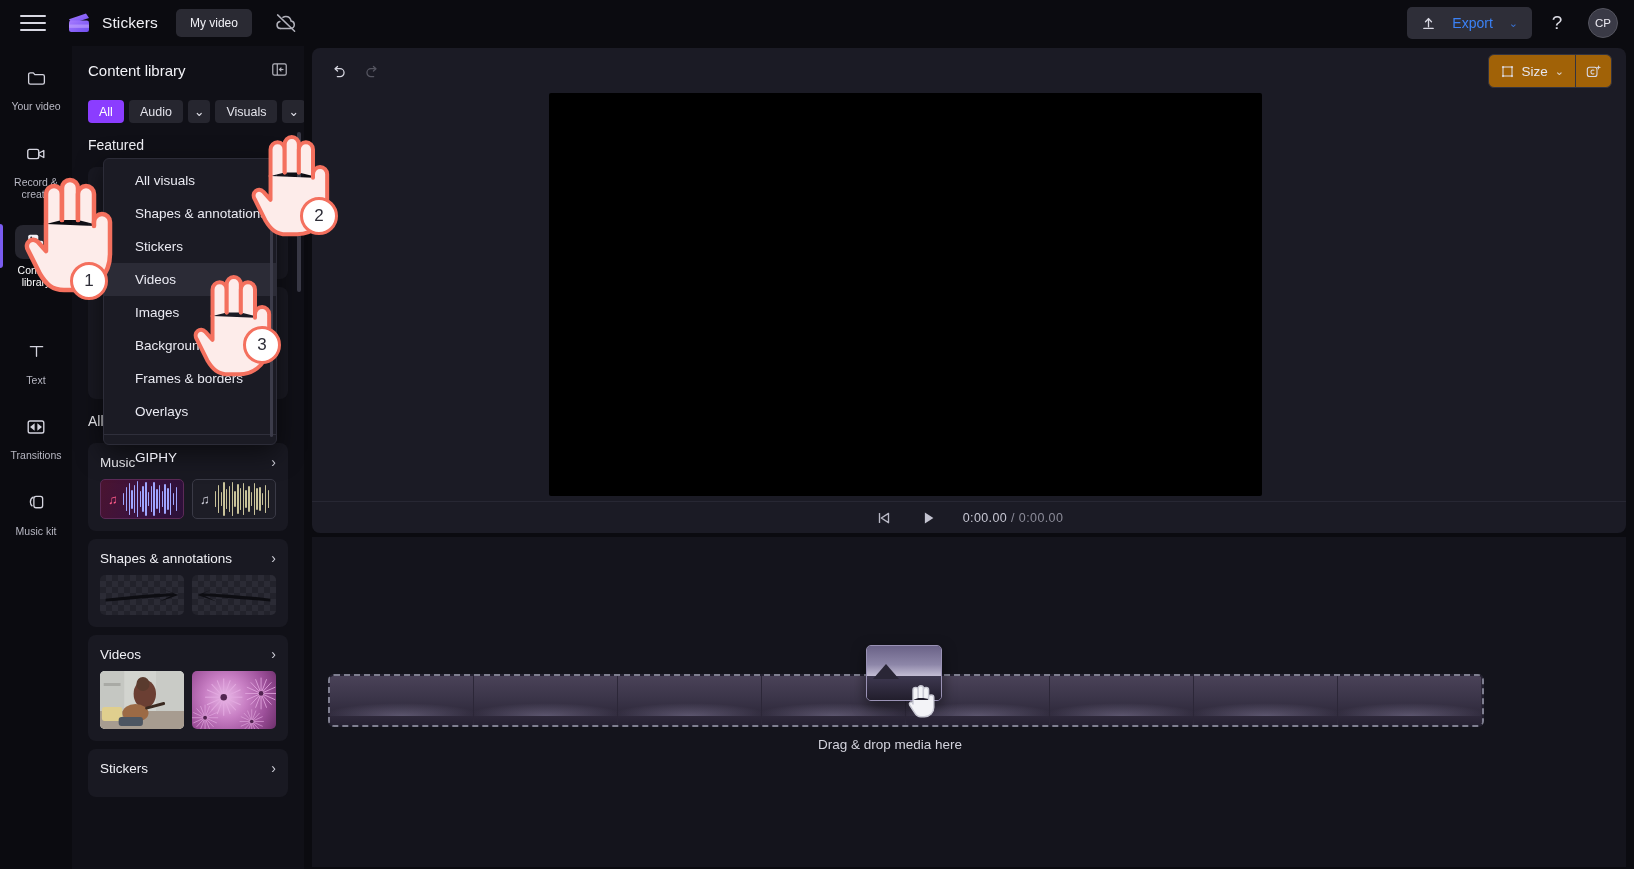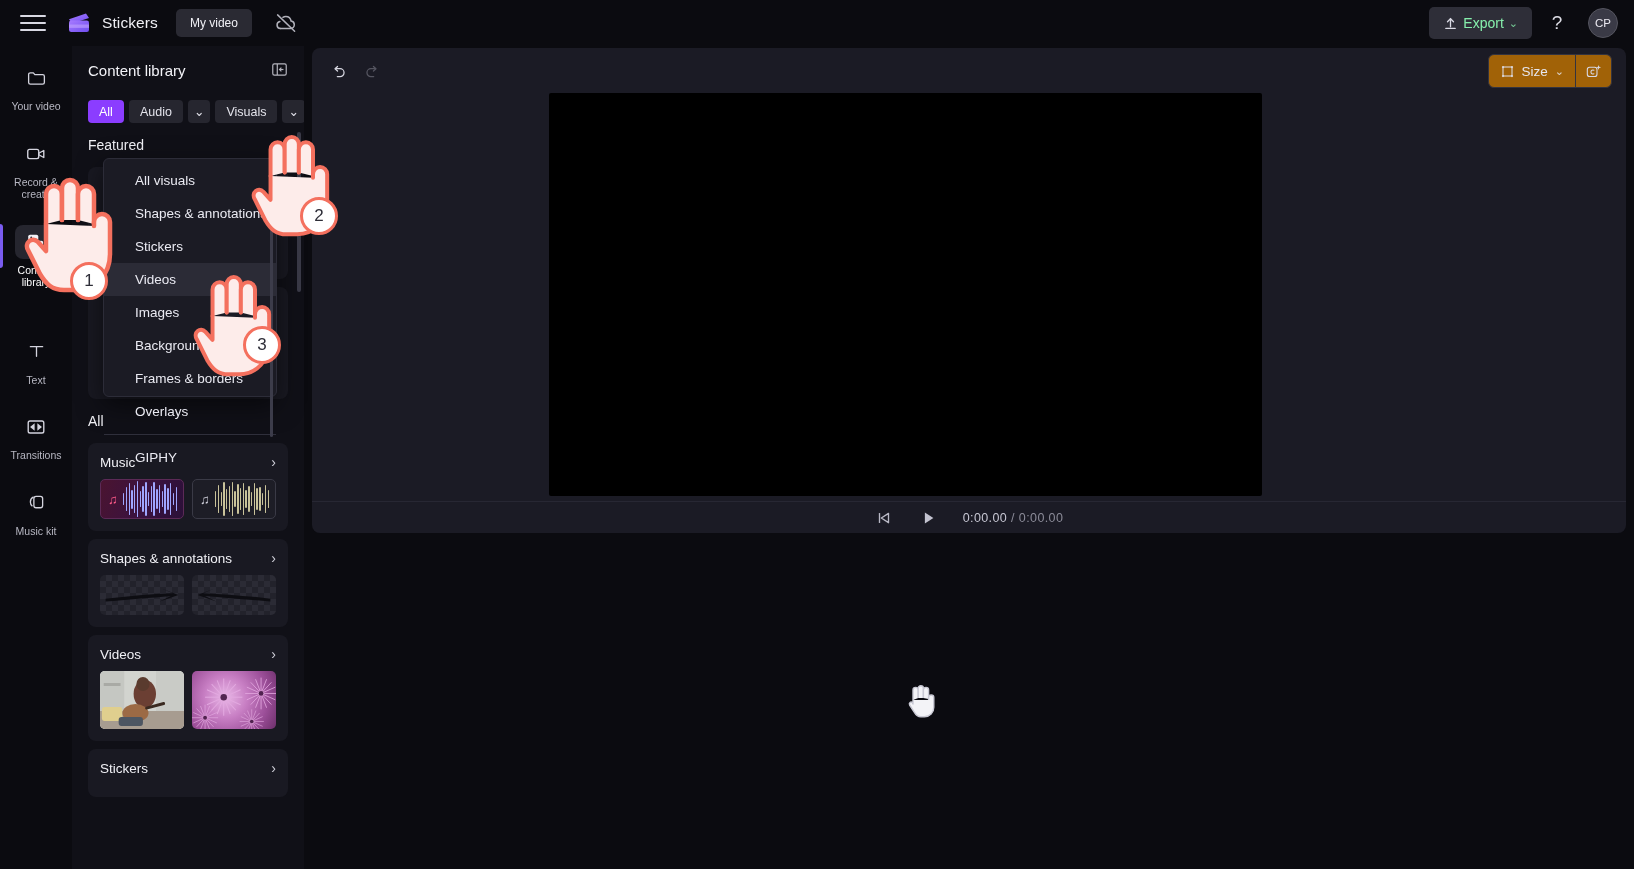--- a/index.html
+++ b/index.html
@@ -31,23 +31,23 @@
     margin-left: 18px;
     background: #2a2a33; border-radius: 5px;
     padding: 7px 14px; font-size: 12px; color: #f0f0f5;
     cursor: pointer;
   }
   .cloud-off { margin-left: 22px; width: 24px; height: 24px; cursor: pointer; opacity: .82; }
   .header-right {
     margin-left: auto; display: flex; align-items: center; gap: 8px; margin-right: 16px;
   }
   .export-btn {
-    display: flex; align-items: center; gap: 5px;
+    display: flex; align-items: center; gap: 16px;
     background: #2e2e38; border-radius: 5px;
-    padding: 8px 14px; font-size: 14px; color: #86efac; cursor: pointer;
+    padding: 8px 14px; font-size: 14px; color: #3b82f6; cursor: pointer;
   }
   .help-btn {
     width: 34px; height: 34px; display: flex; align-items: center; justify-content: center;
     font-size: 19px; color: #dcdce4; cursor: pointer;
   }
   .avatar {
     width: 30px; height: 30px; border-radius: 50%;
     background: #3a3a46; border: 1px solid #55555f;
     display: flex; align-items: center; justify-content: center;
     font-size: 11.5px; color: #eceaf2; cursor: pointer; margin-left: 6px;
@@ -135,21 +135,21 @@
   .checker {
     background-image:
       linear-gradient(45deg, #2b2b35 25%, transparent 25%, transparent 75%, #2b2b35 75%),
       linear-gradient(45deg, #2b2b35 25%, transparent 25%, transparent 75%, #2b2b35 75%);
     background-size: 12px 12px; background-position: 0 0, 6px 6px;
     background-color: #22222b;
   }
 
   
   .dropdown {
-    position: absolute; left: 103px; top: 158px; width: 174px; height: 239px;
+    position: absolute; left: 103px; top: 158px; width: 174px; height: 287px;
     background: #1b1b24; border: 1px solid #2c2c38; border-radius: 6px;
     box-shadow: 0 8px 26px rgba(0,0,0,.55);
     z-index: 40; padding: 5px 0 0;
   }
   .menu-item {
     height: 33px; display: flex; align-items: center;
     padding: 0 0 0 31px; font-size: 13.5px; color: #eaeaf2; cursor: pointer;
   }
   .menu-item.hl { background: #2b2b36; }
   .menu-sep { height: 1px; background: #2f2f3b; margin: 6px 0; }
@@ -615,20 +615,40 @@
         </svg>
       </div>
       <div class="time">
         <span>0:00.00</span>
         <span class="sep">/</span>
         <span class="sep">0:00.00</span>
       </div>
     </div>
   </div>
 
+  <div class="timeline">
+    <div class="drop-zone">
+      <div class="filmstrip">
+        <div class="frame"></div>
+        <div class="frame"></div>
+        <div class="frame"></div>
+        <div class="frame"></div>
+        <div class="frame"></div>
+        <div class="frame"></div>
+        <div class="frame"></div>
+        <div class="frame"></div>
+      </div>
+    </div>
+    <div class="drag-card">
+      <div class="sky"></div>
+      <div class="ground"></div>
+      <div class="peak"></div>
+    </div>
+    <div class="drop-label">Drag &amp; drop media here</div>
+  </div>
 
   <div class="hand" style="left:16px; top:168px;">
     <svg width="104" height="128" viewBox="0 0 104 128">
       <g fill="#fdecea" stroke="#f4705e" stroke-width="4.5" stroke-linejoin="round" stroke-linecap="round">
         <path d="M30 56 V26a8 8 0 0 1 16 0v26"></path>
         <path d="M46 52V20a8 8 0 0 1 16 0v32"></path>
         <path d="M62 52V26a8 8 0 0 1 16 0v30"></path>
         <path d="M78 58v-4a8 8 0 0 1 16 0v32c0 20-14 36-34 36H48c-12 0-18-6-24-16L12 82c-4-7 4-14 10-8l8 9V56"></path>
       </g>
     </svg>

